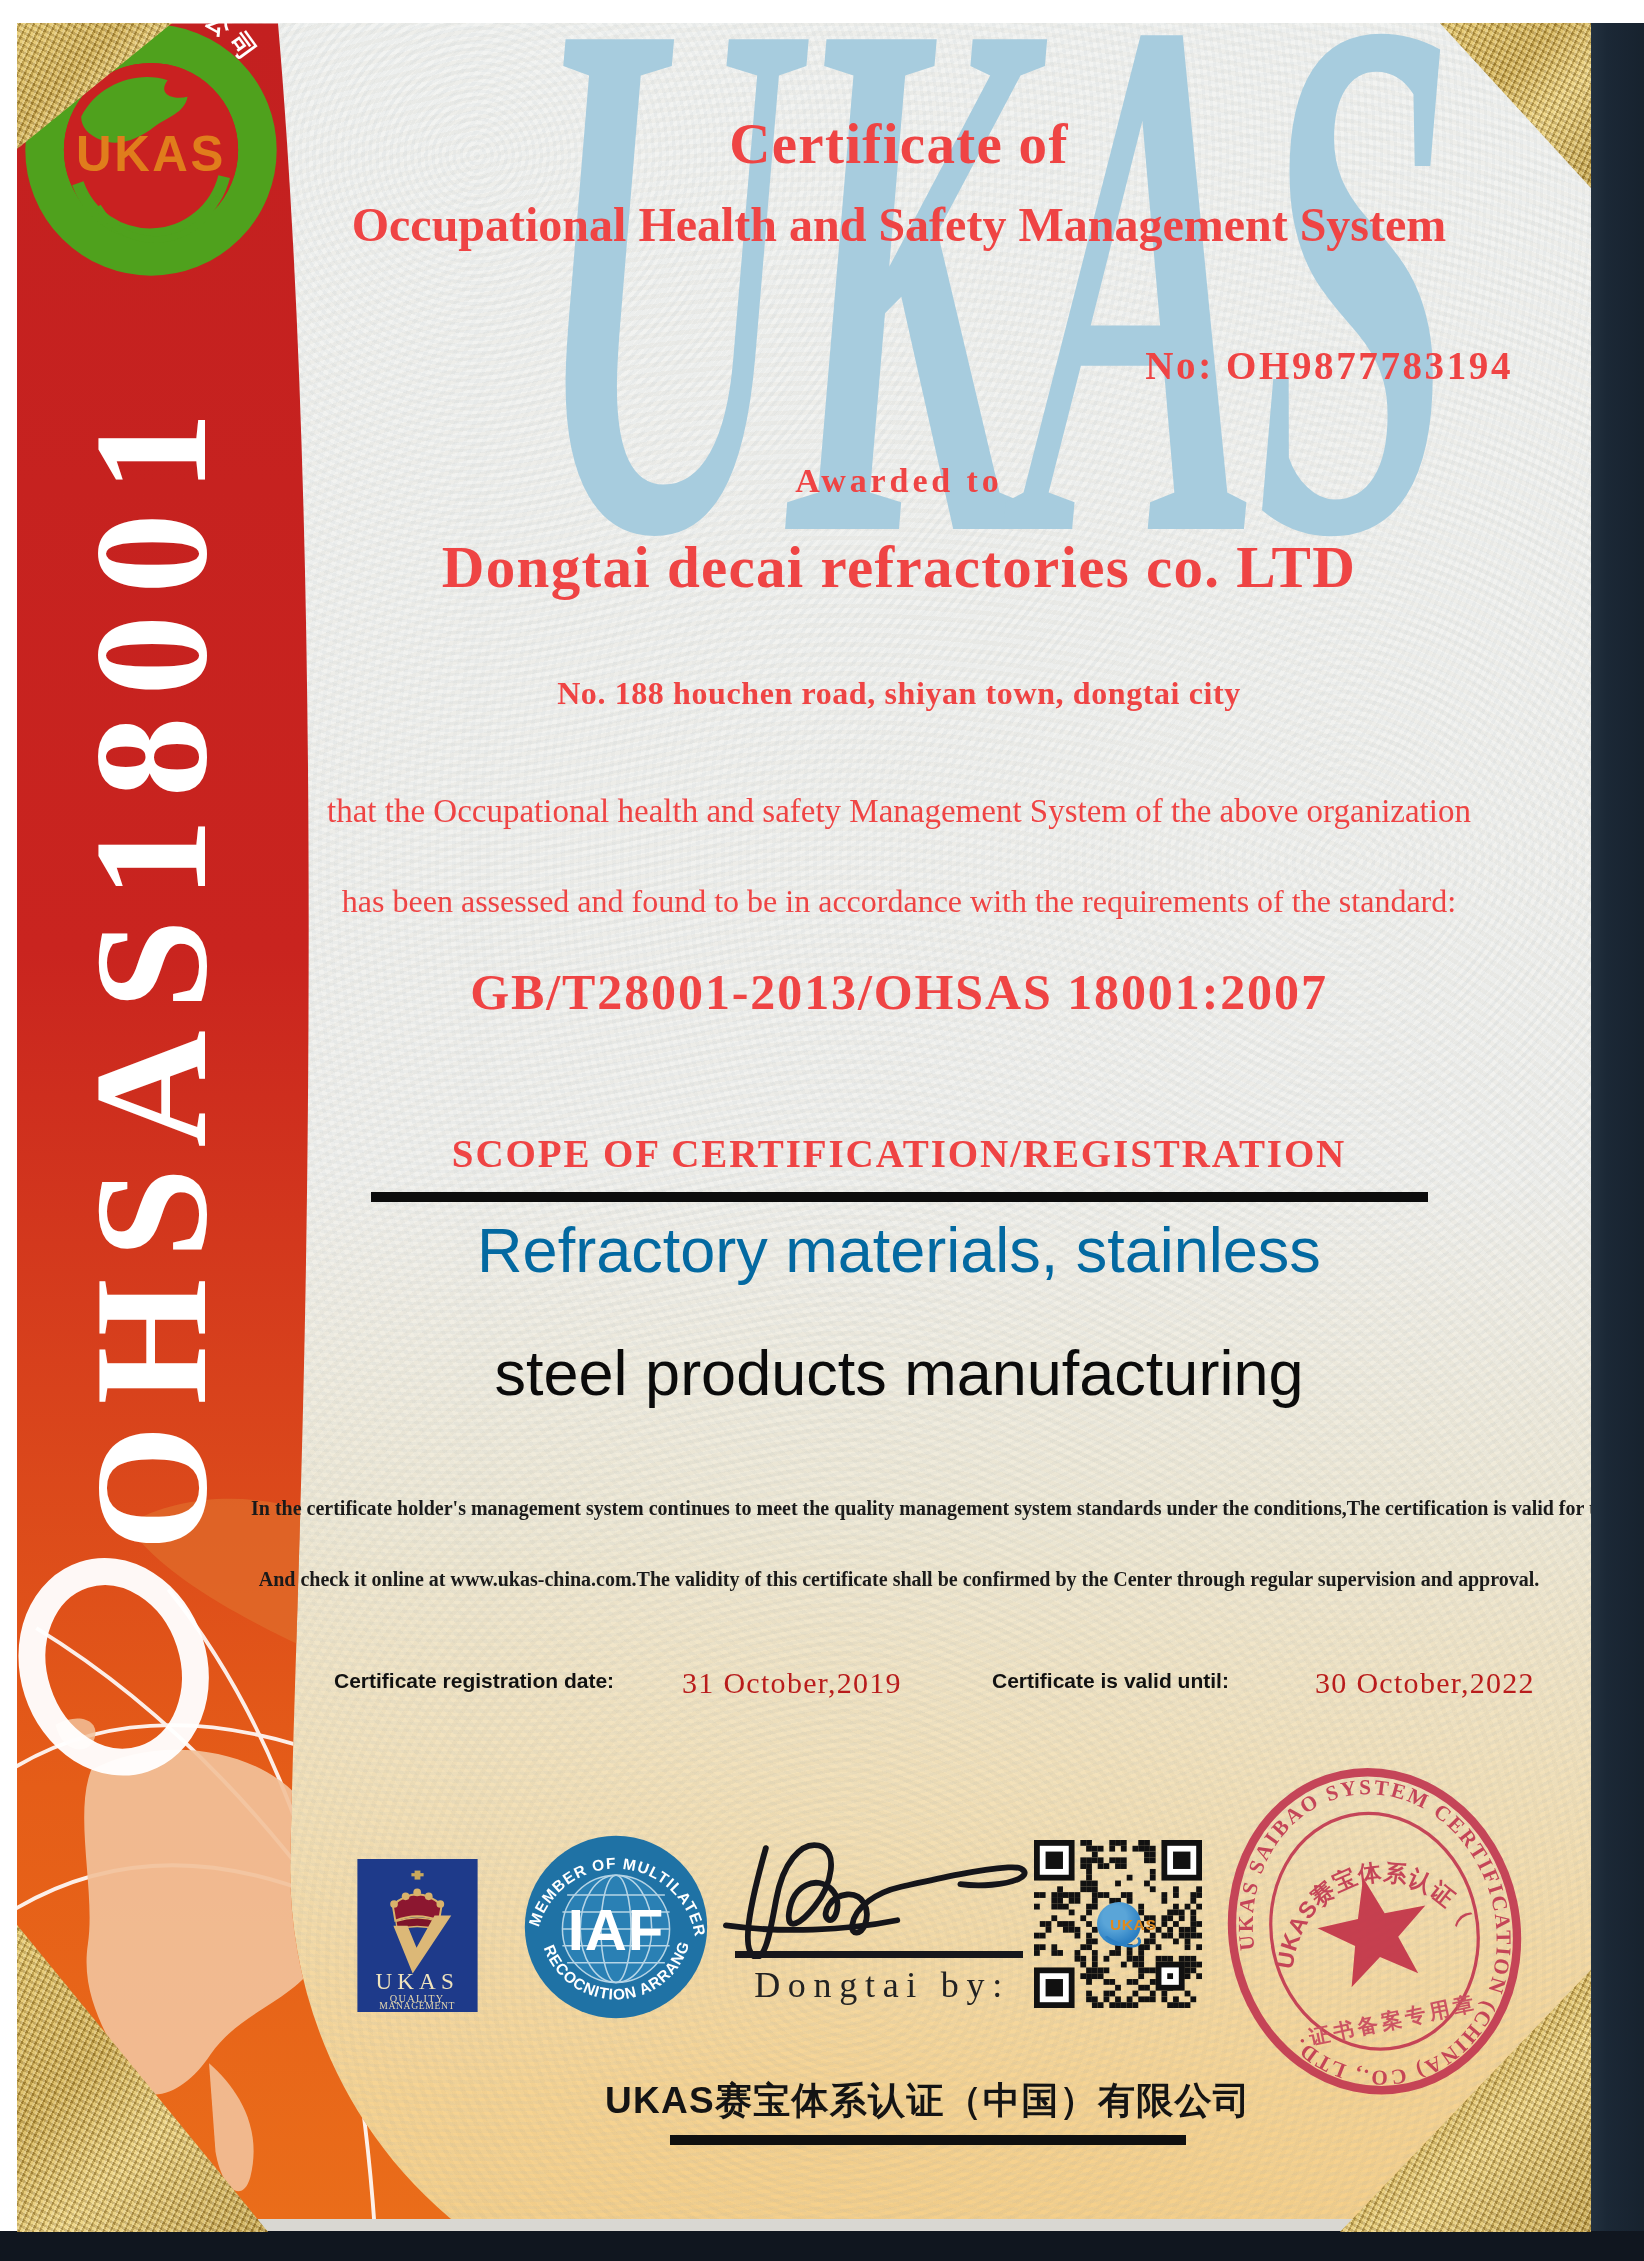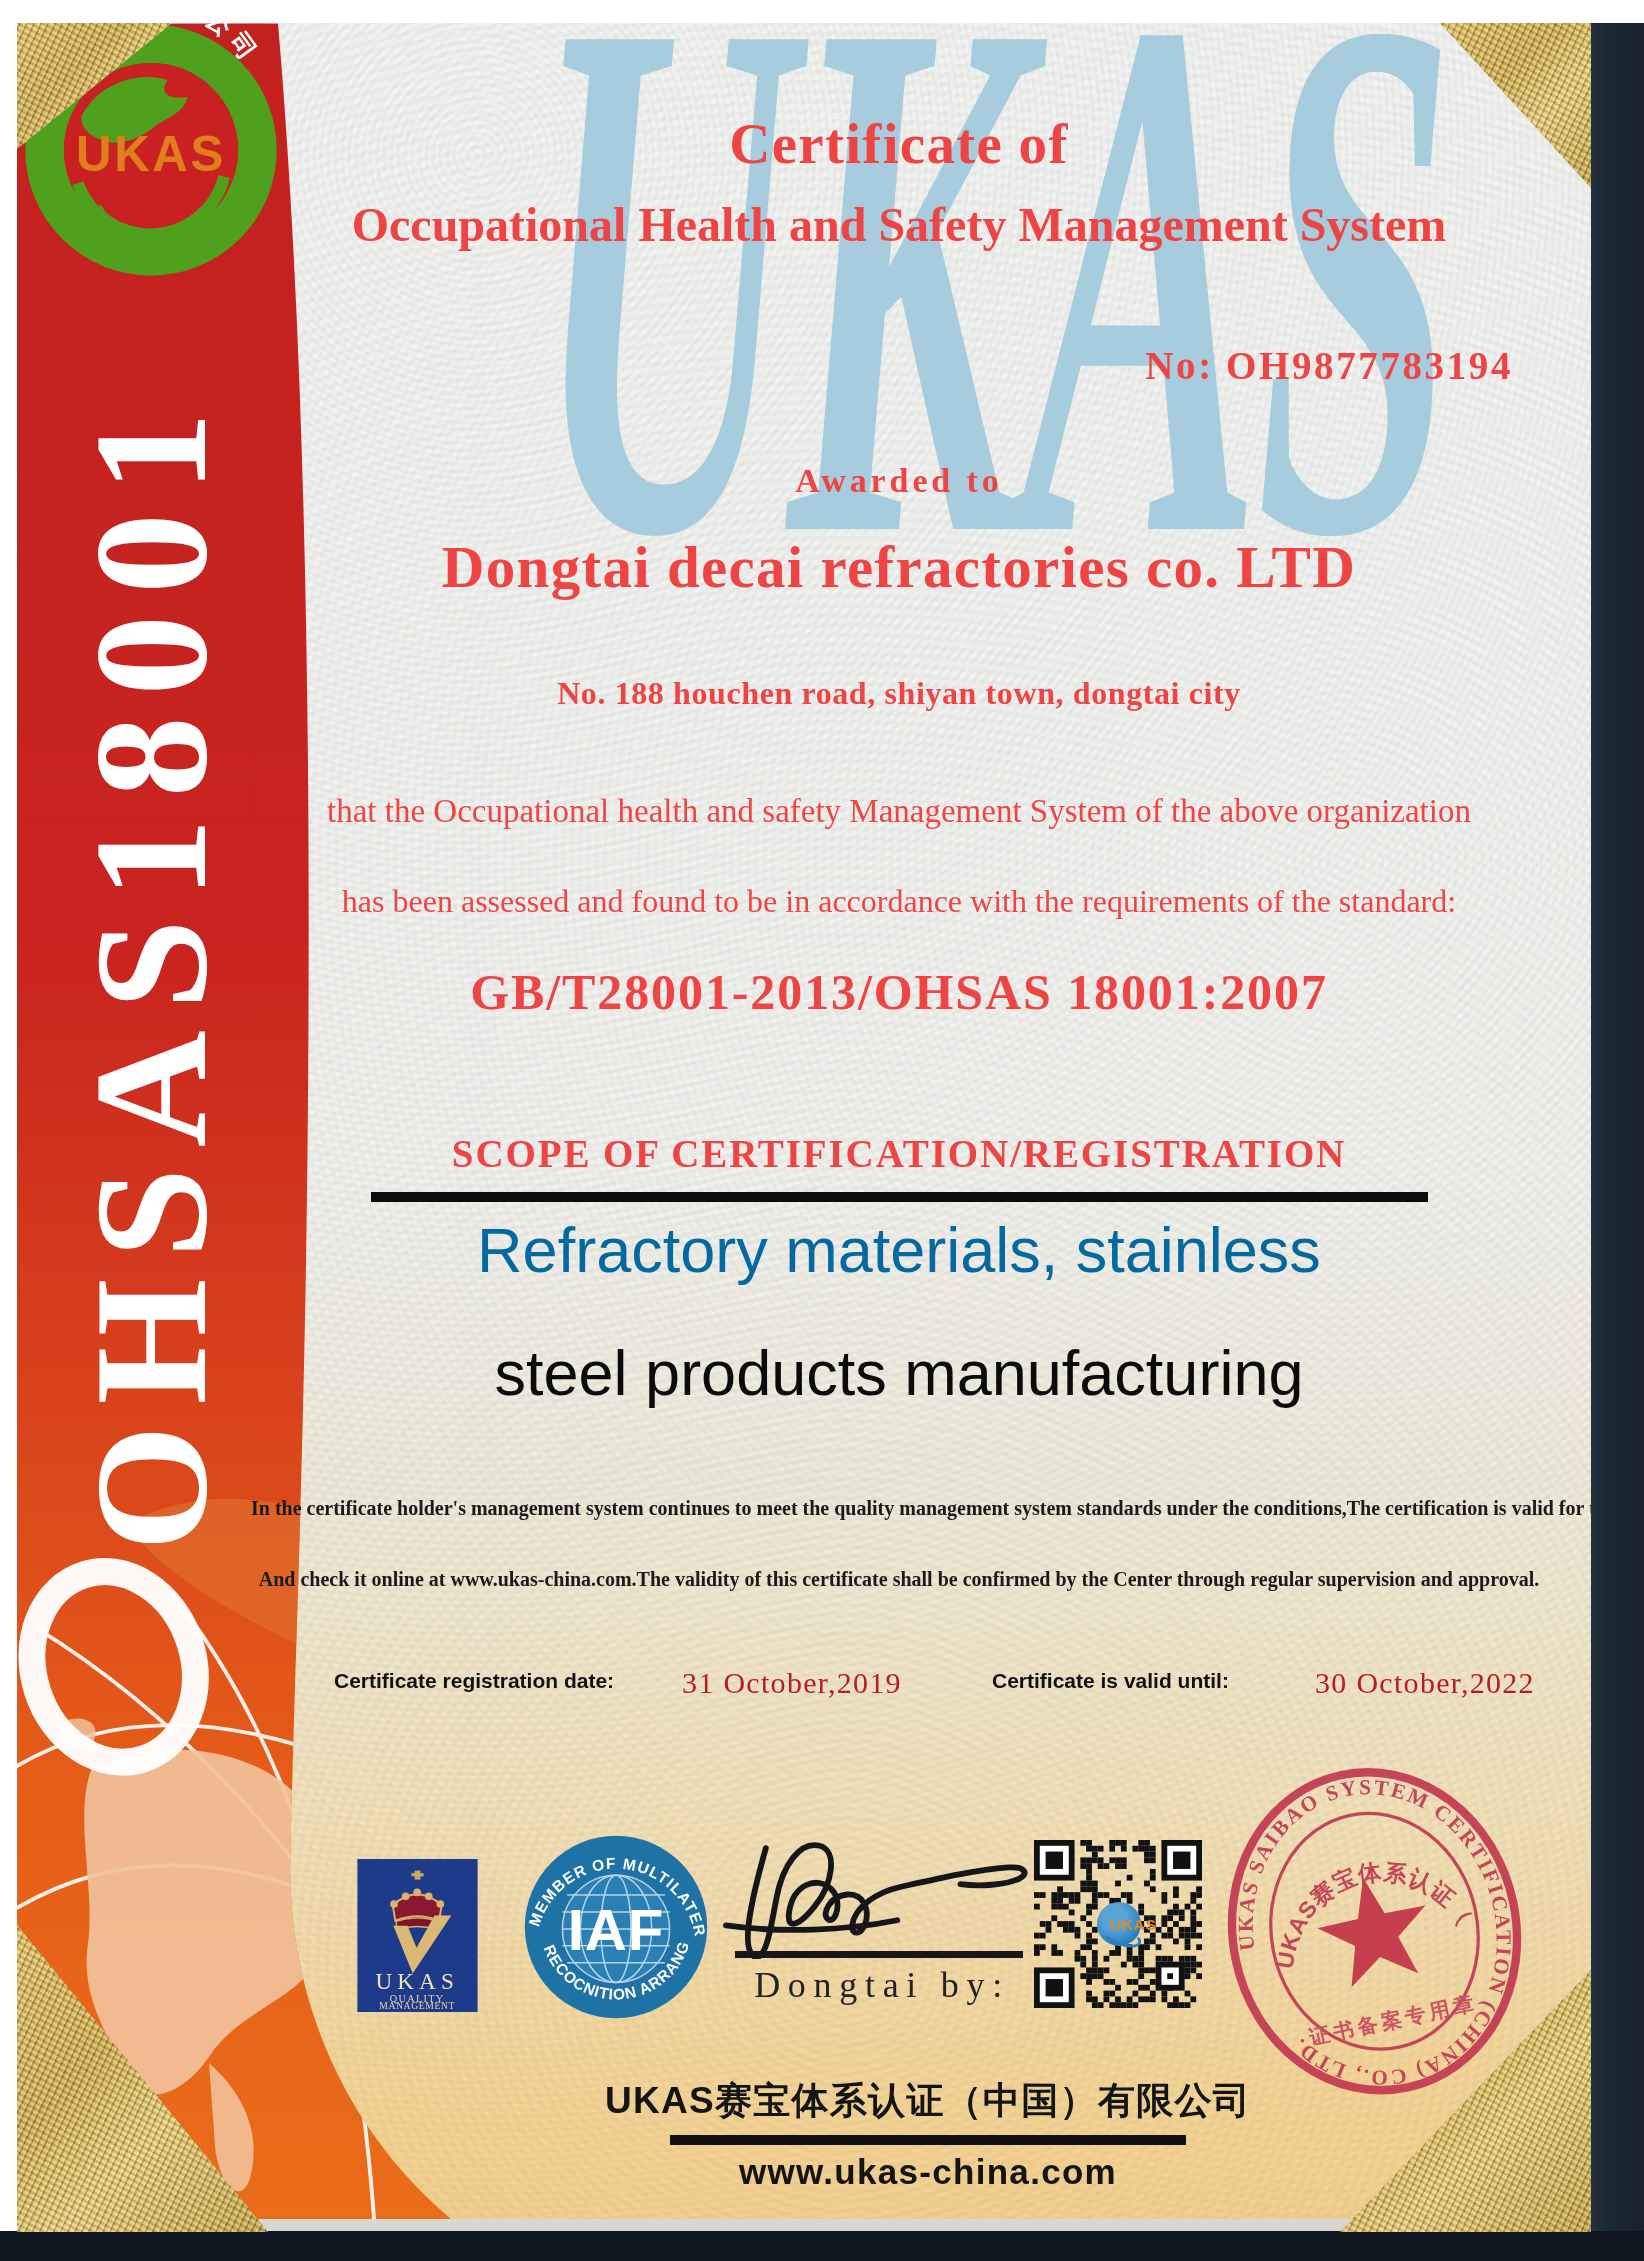--- a/index.html
+++ b/index.html
@@ -515,21 +515,20 @@
       <textPath href="#stampInner" startOffset="0%">UKAS赛宝体系认证（中国）有限公司</textPath>
     </text>
     <polygon fill="#c33449" points="235,195 256.2,255.9 320.6,257.2 269.2,296.1 287.9,357.8 235,321 182.1,357.8 200.8,296.1 149.4,257.2 213.8,255.9"></polygon>
     <text x="235" y="432" text-anchor="middle" font-size="32" font-weight="bold" fill="#c94a5e" font-family="Liberation Sans, sans-serif" letter-spacing="6">证书备案专用章</text>
   </svg>
 </div>
 
 <div class="abs footer">
   <div class="cn">UKAS赛宝体系认证（中国）有限公司</div>
   <div class="fbar"></div>
-  <div class="url">www.ukas-china.com</div>
 </div>
 
 <div class="abs navy-right"></div>
 <div class="abs grey-line"></div>
 <div class="abs navy-bottom"></div>
 <div class="abs gold gold-tl"></div>
 <div class="abs gold gold-tr"></div>
 <div class="abs gold gold-bl"></div>
 <div class="abs gold gold-br"></div>
 <div class="abs scan-top"></div>

